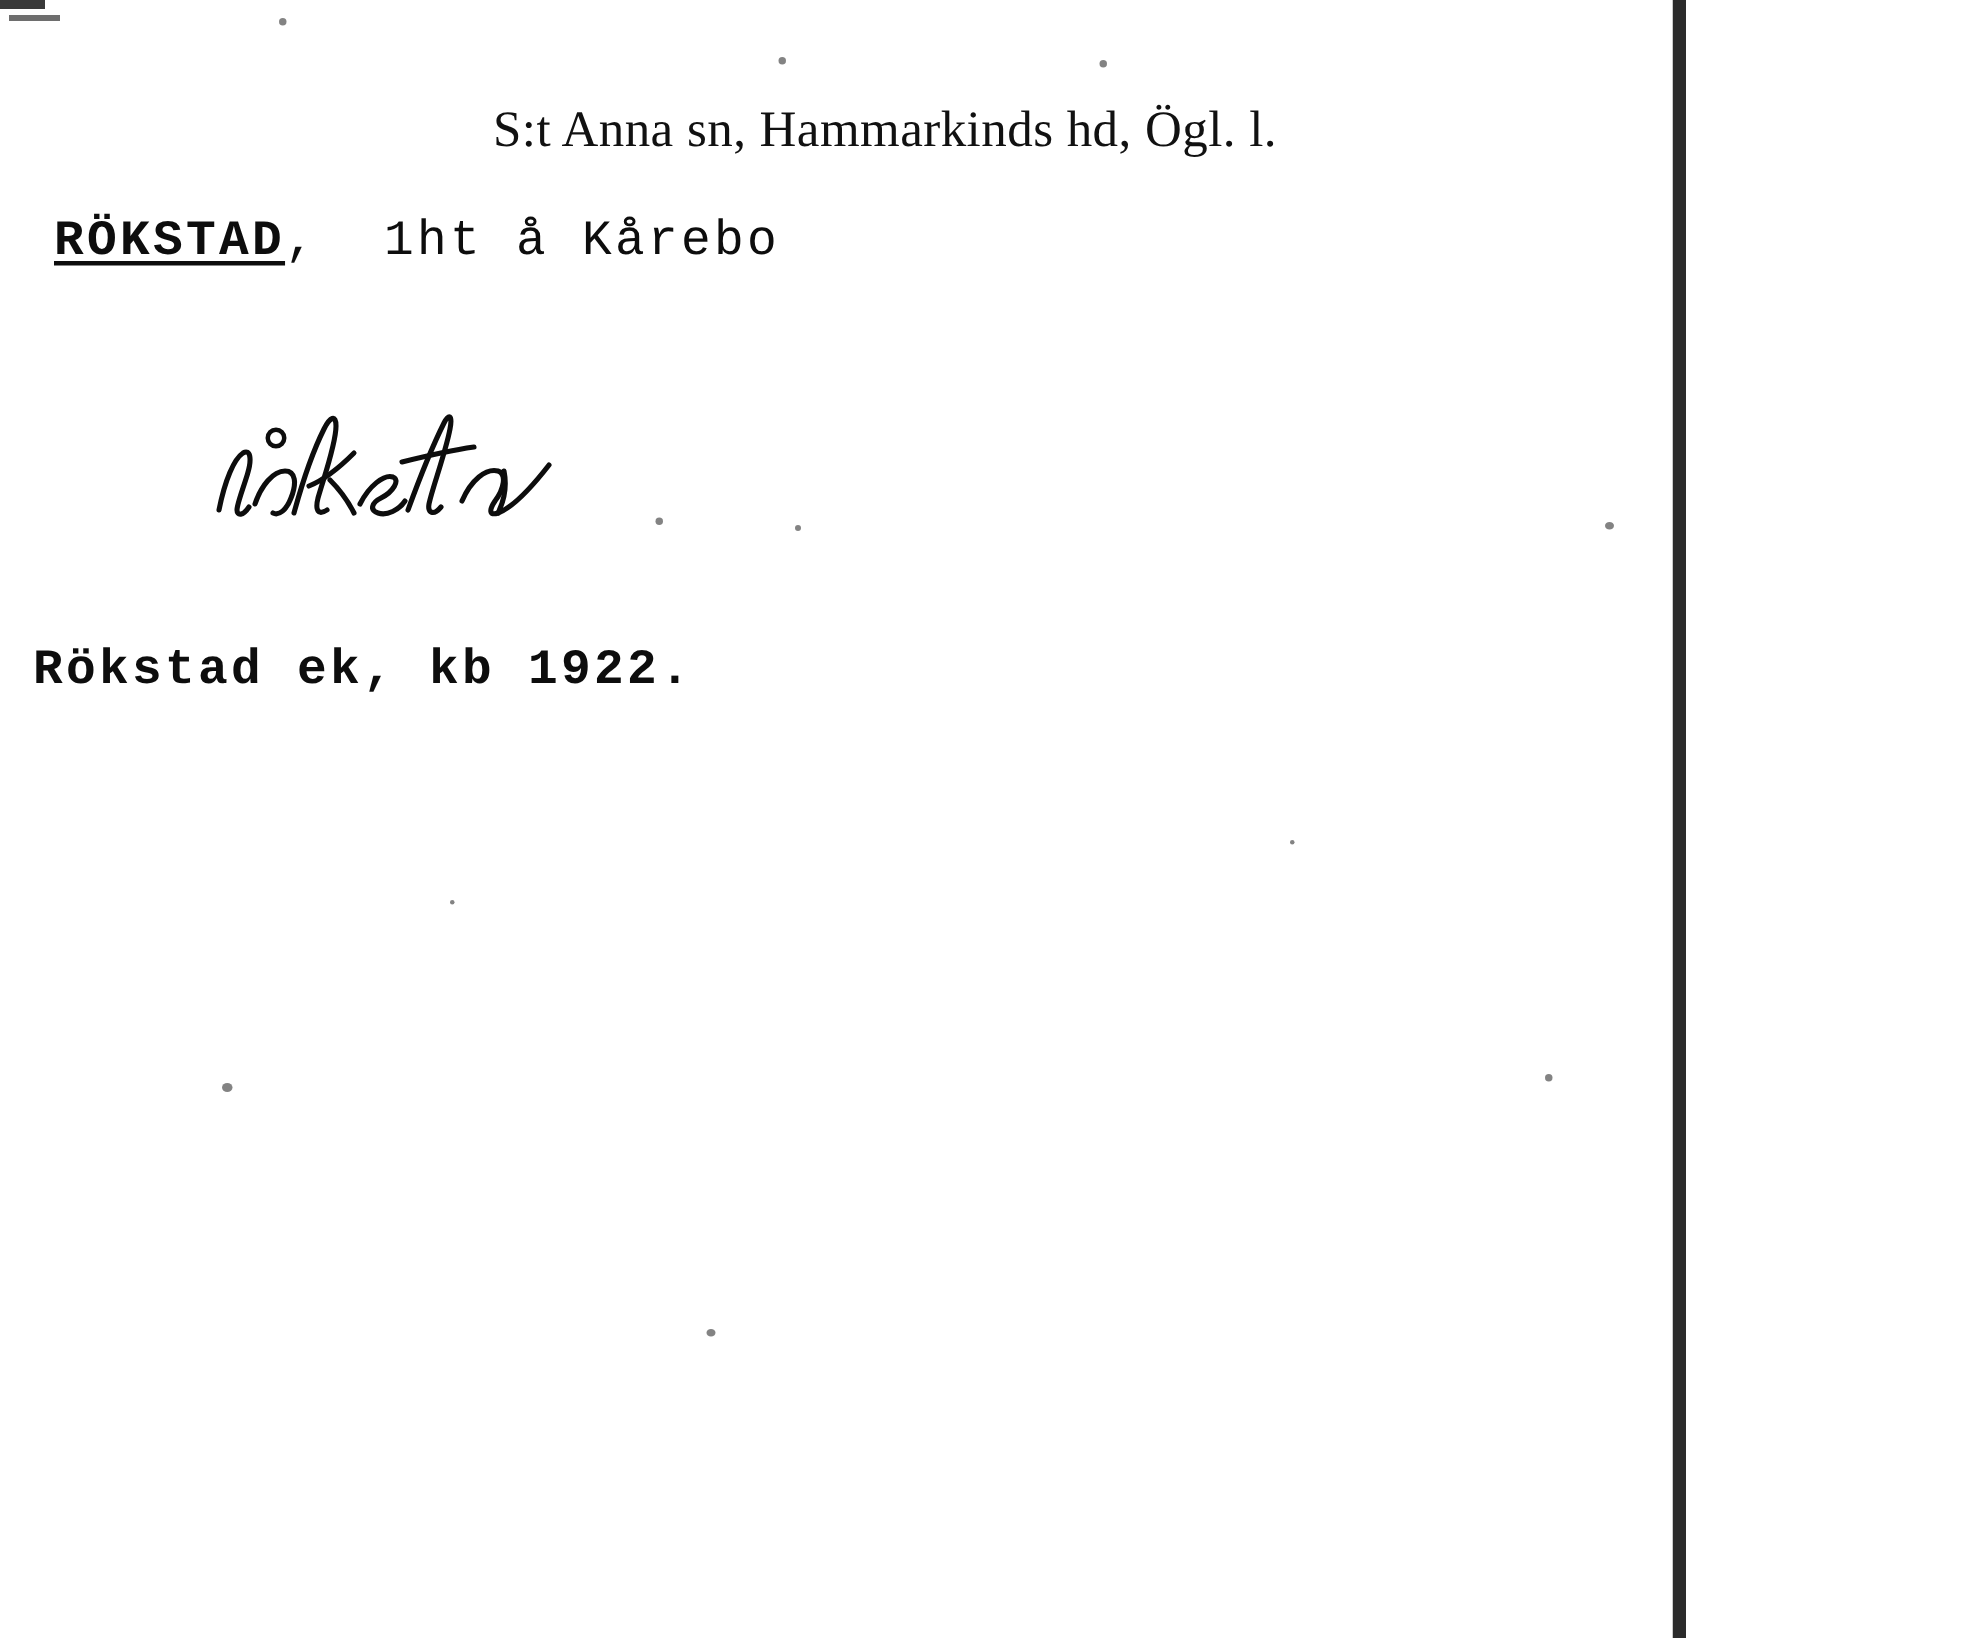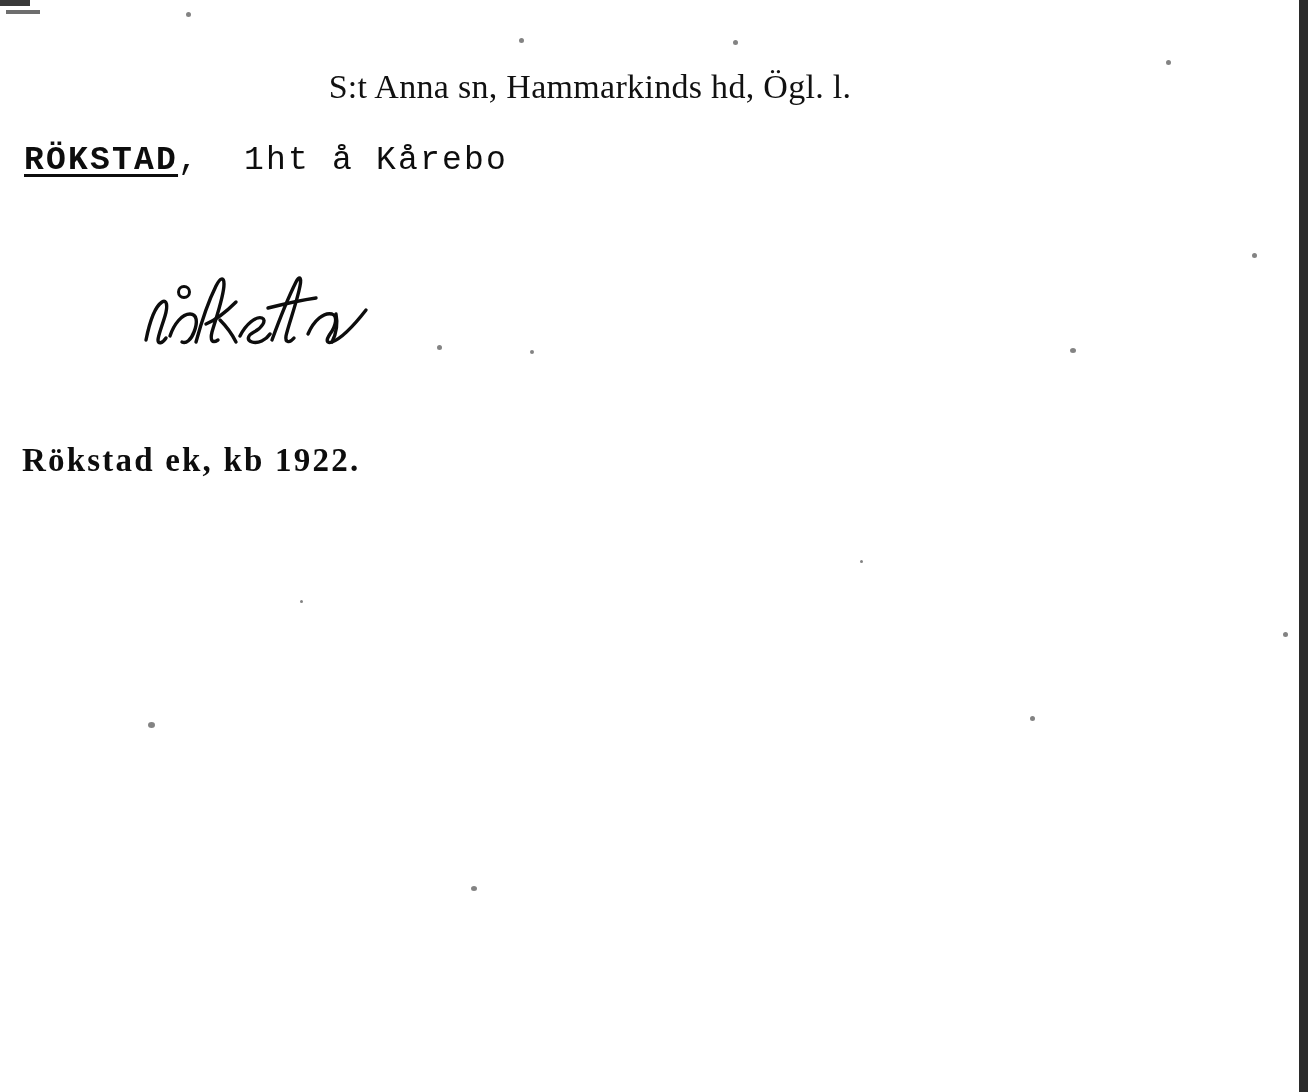--- a/index.html
+++ b/index.html
@@ -5,21 +5,21 @@
   html, body {
     margin: 0;
     padding: 0;
     background: #ffffff;
   }
   body {
     font-family: "Liberation Serif", serif;
   }
   .card {
     position: relative;
-    width: 1308px;
+    width: 1124px;
     height: 1092px;
     background: #ffffff;
     overflow: hidden;
   }
 
   
   .speck {
     position: absolute;
     background: #5a5a5a;
     border-radius: 50%;
@@ -78,34 +78,33 @@
   
   .tw {
     position: absolute;
     font-family: "Liberation Mono", monospace;
     color: #0d0d0d;
     font-size: 33px;
     letter-spacing: 2.2px;
     white-space: pre;
   }
   .headword-row {
-    left: 24px;
+    left: 36px;
     top: 142px;
   }
   .headword {
     text-decoration: underline;
     text-decoration-thickness: 3px;
     text-underline-offset: 5px;
     font-weight: 700;
   }
   .source-row {
     left: 22px;
-    top: 442px;
+    top: 428px;
     font-weight: 700;
-    font-family: Liberation Serif, serif;
   }
 
   
   .handwriting {
     position: absolute;
     left: 140px;
     top: 262px;
     width: 260px;
     height: 110px;
   }

